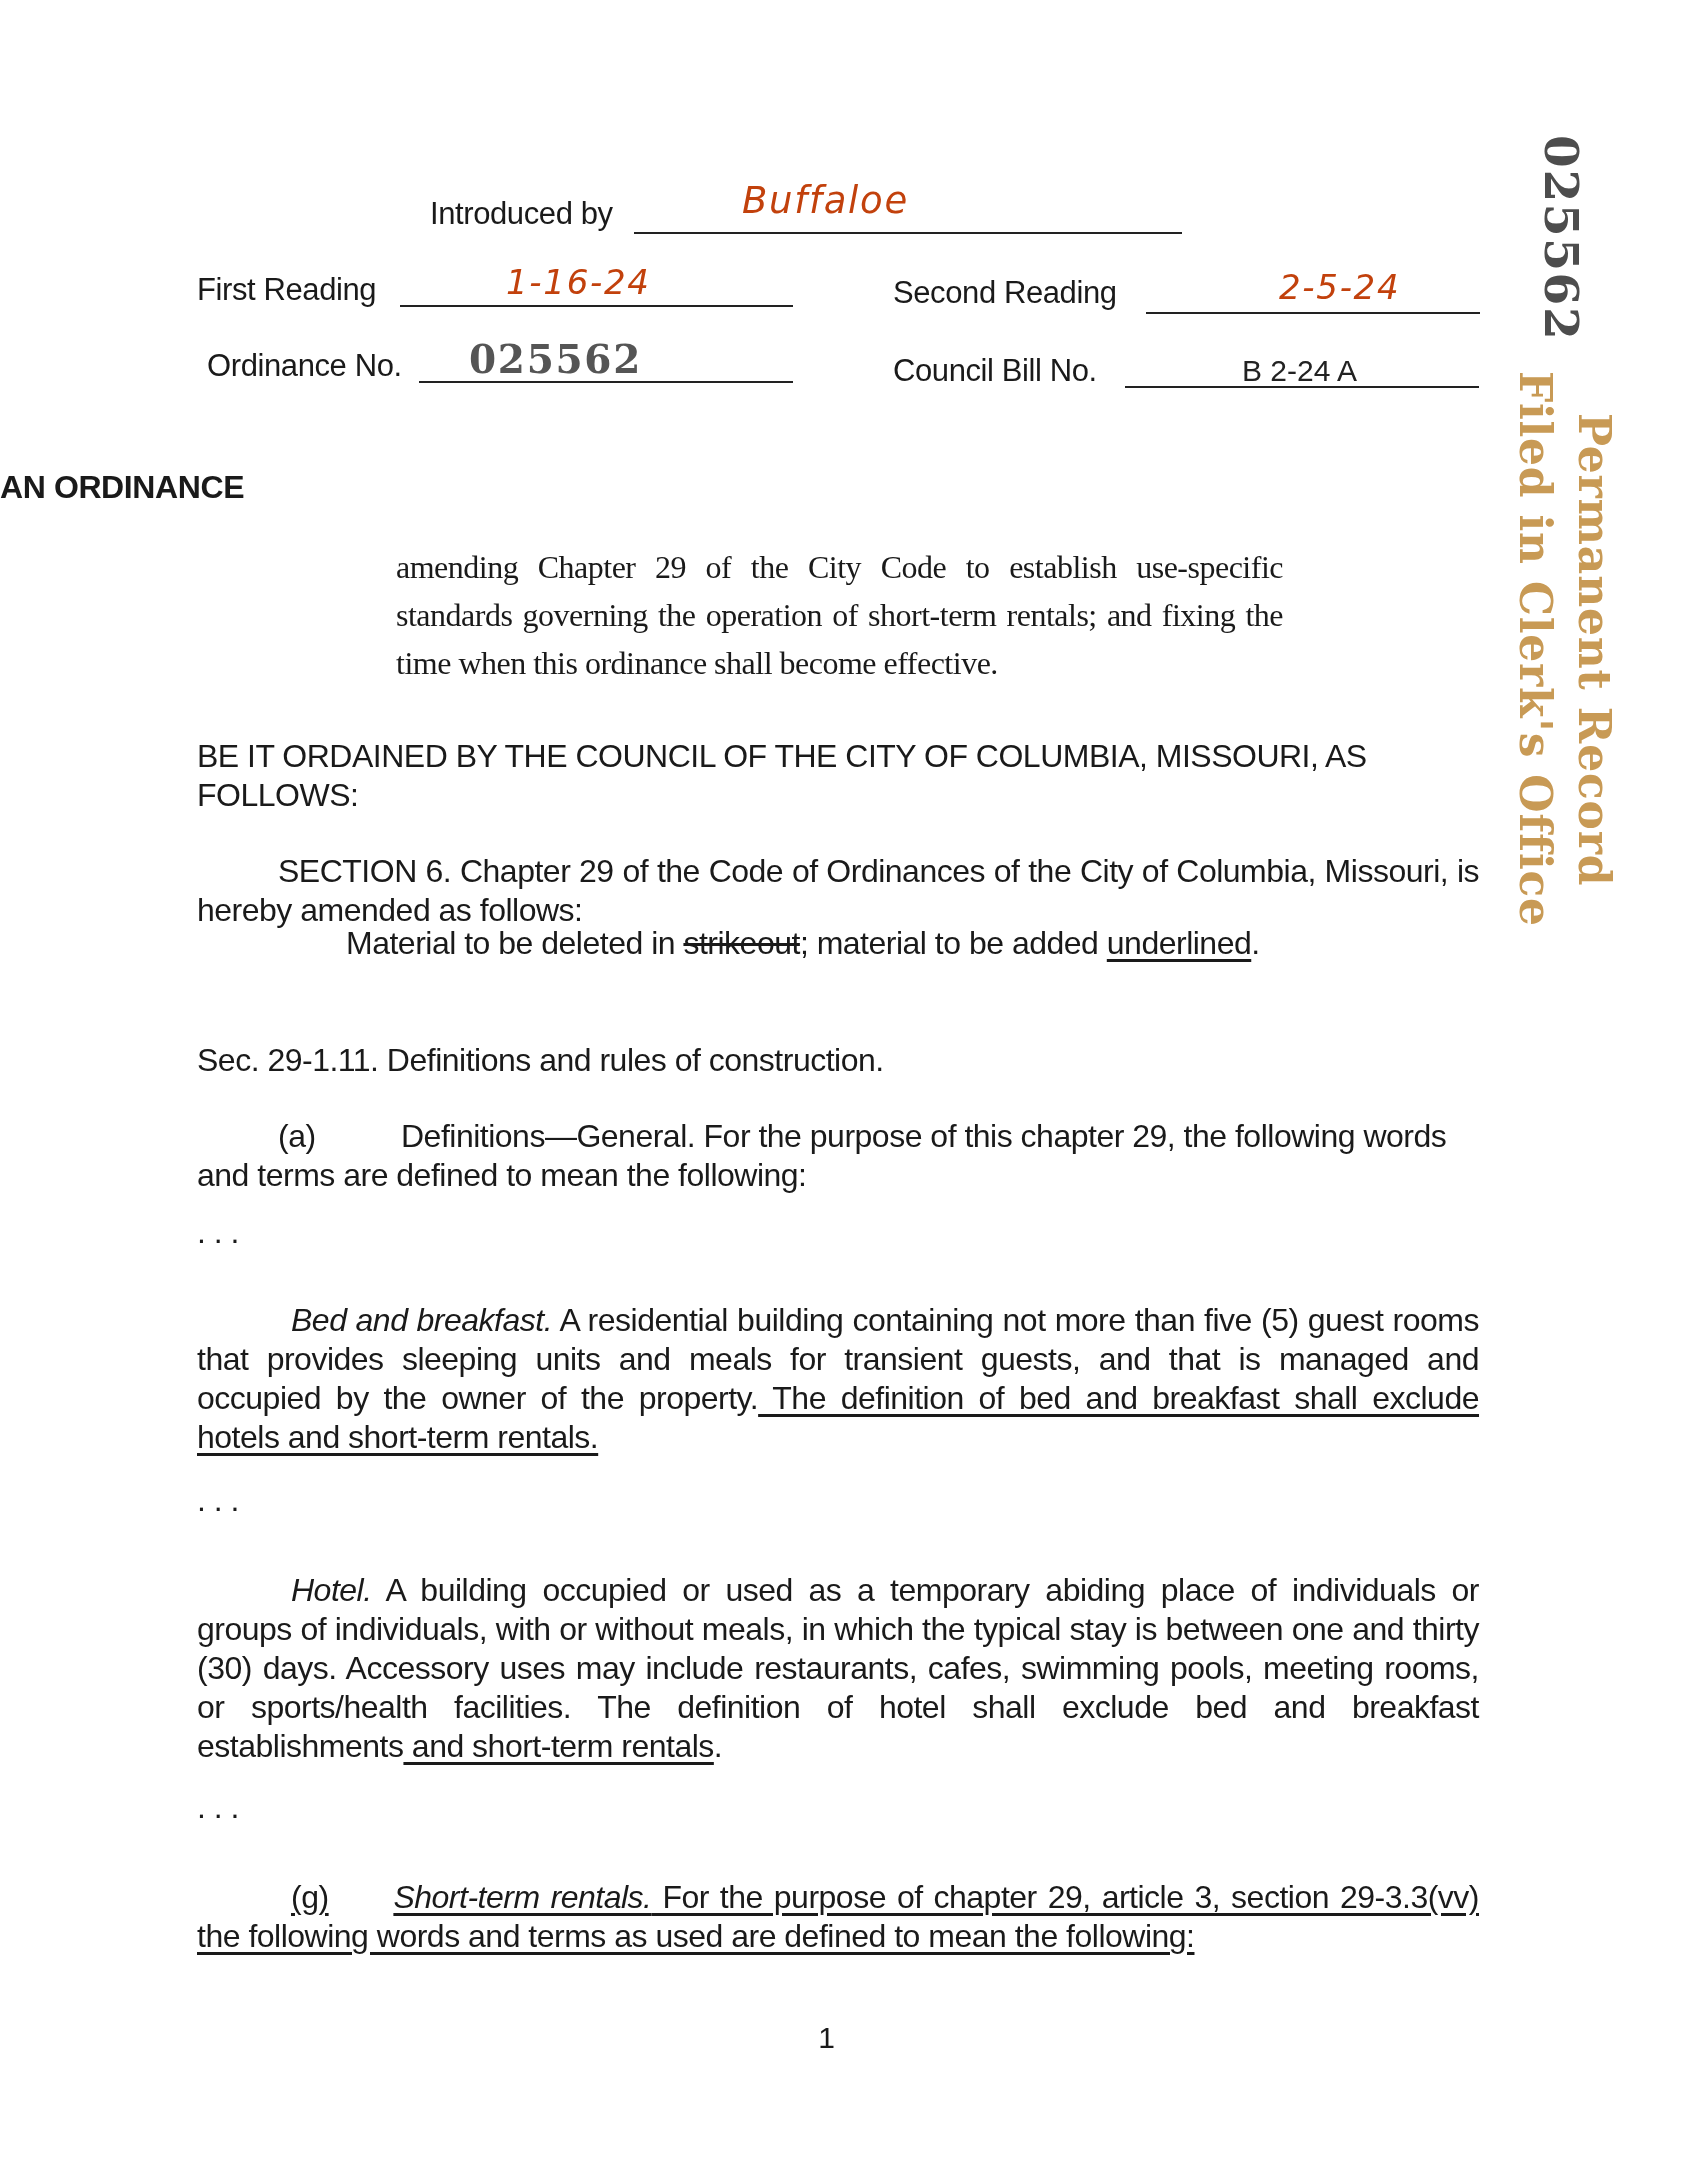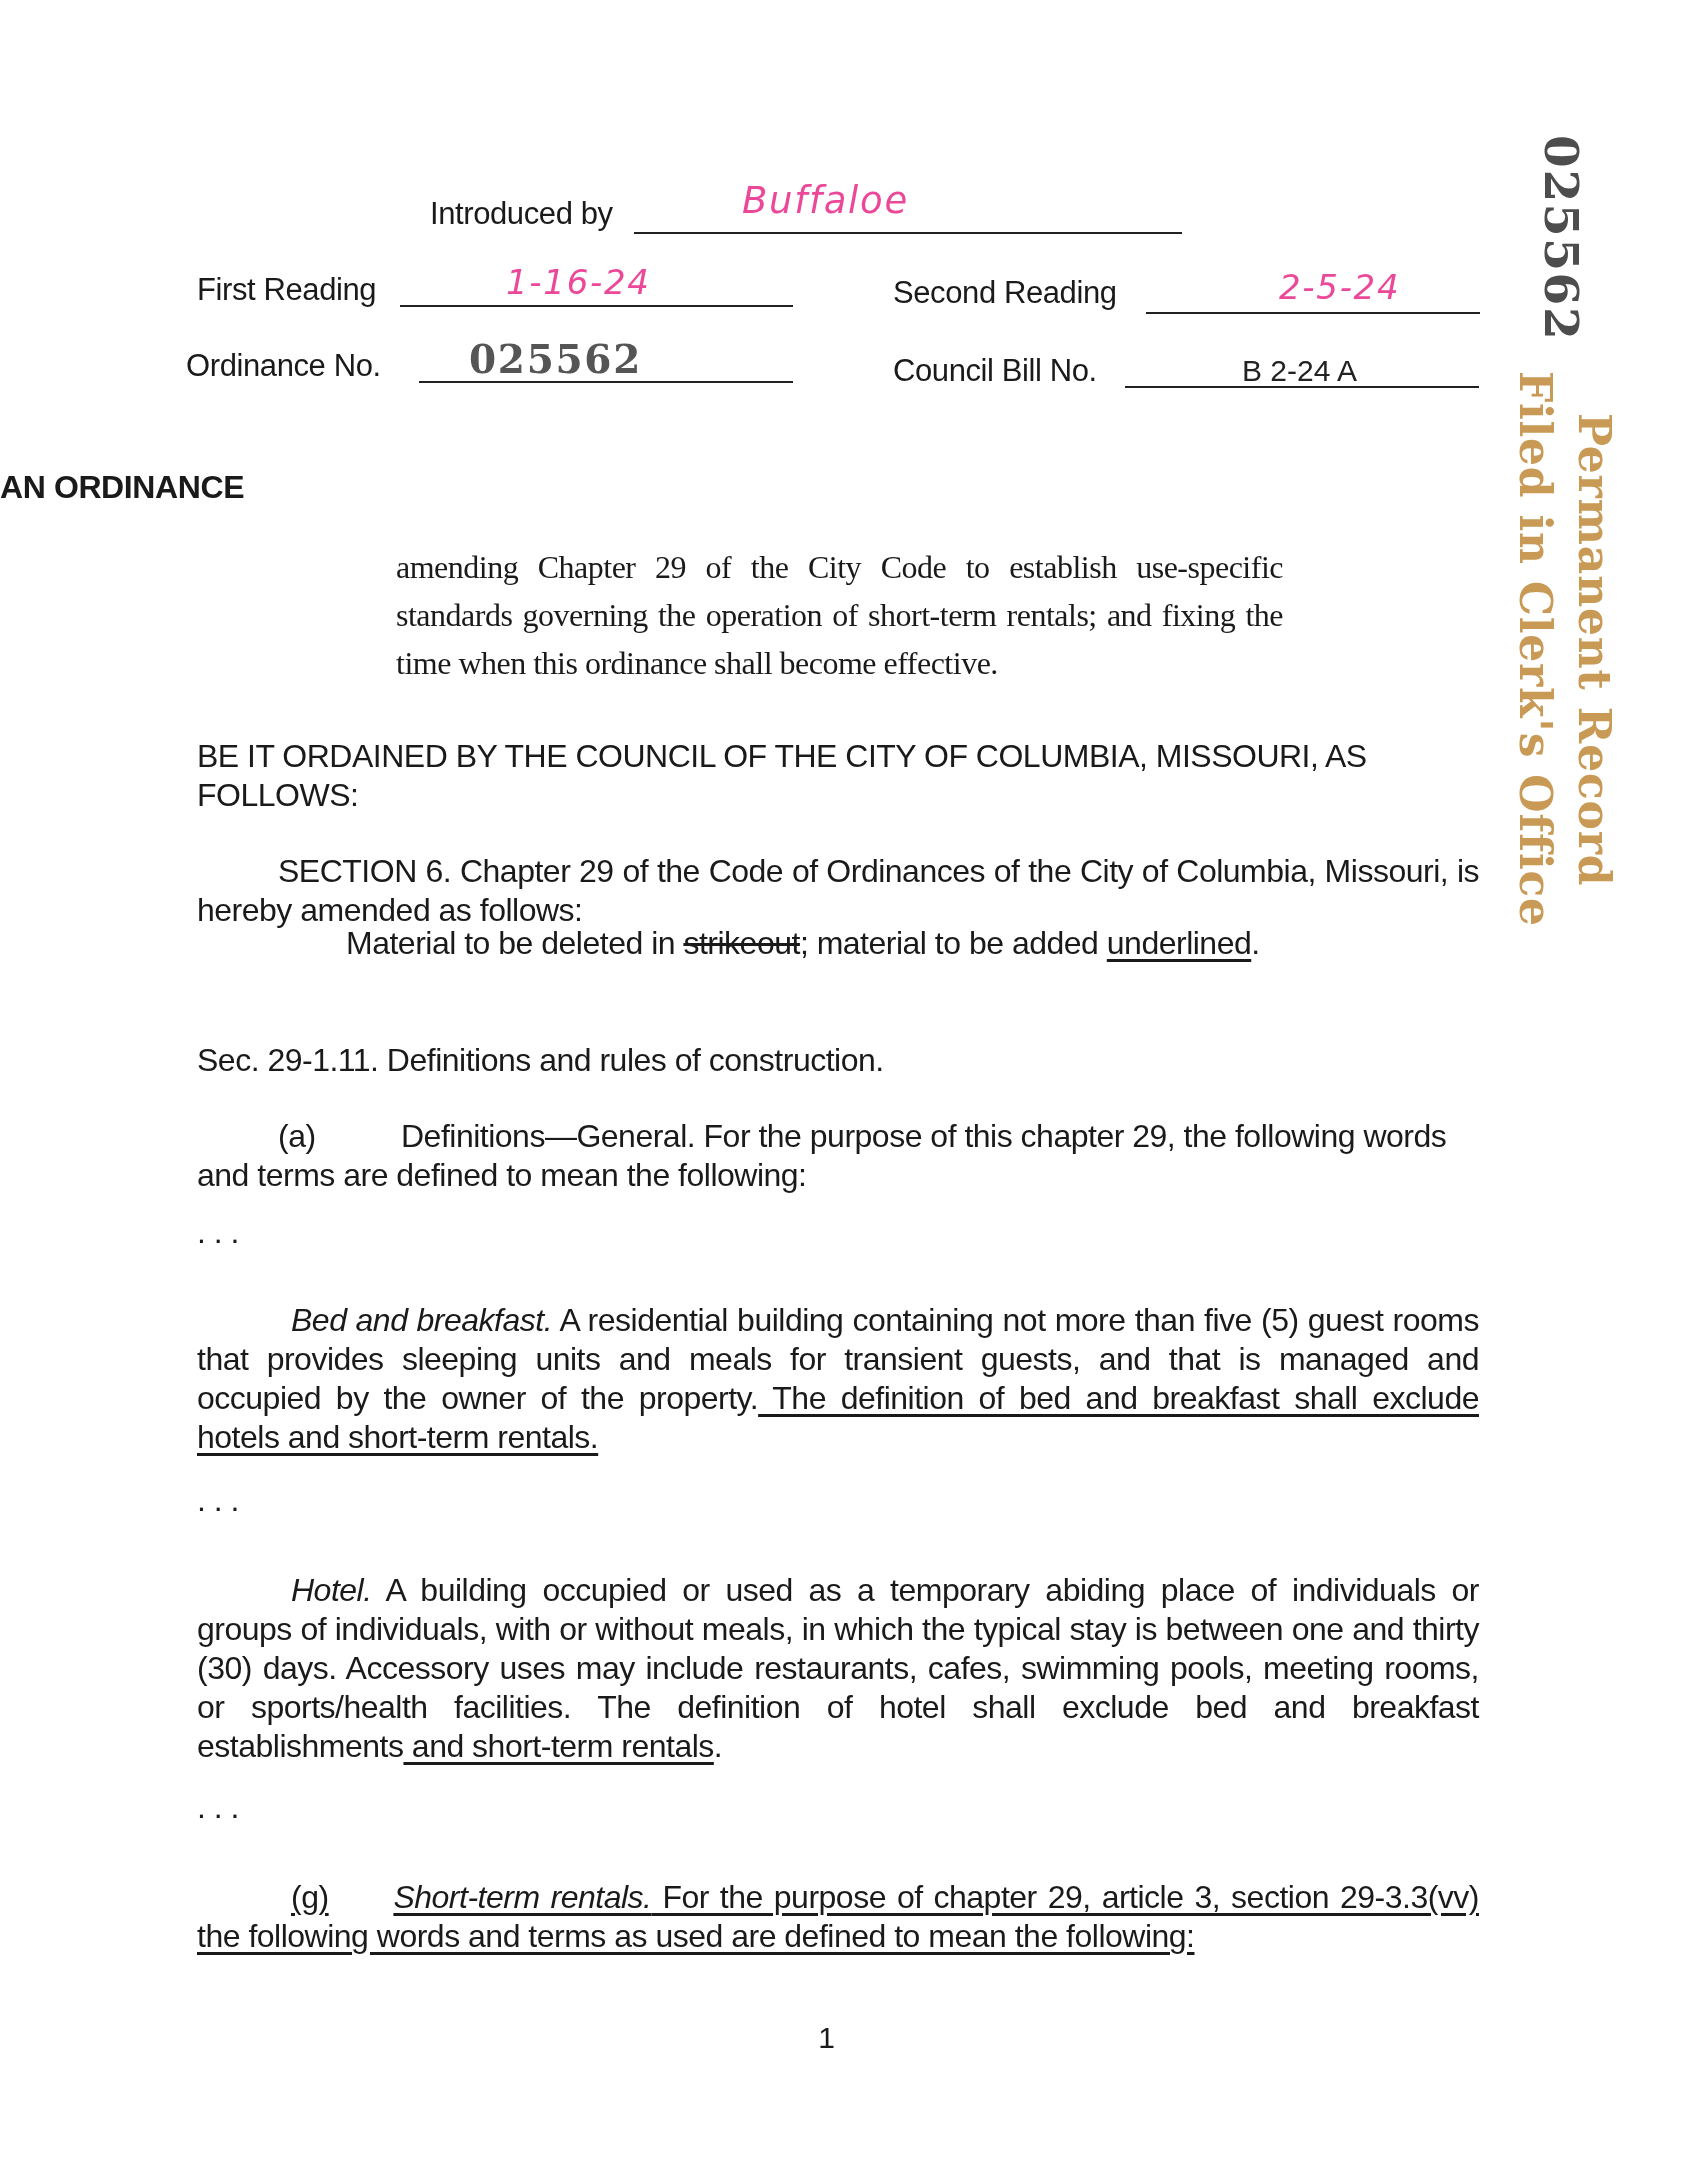--- a/index.html
+++ b/index.html
@@ -4,21 +4,21 @@
   <style>
     html, body { margin: 0; padding: 0; background: #ffffff; }
     body {
       width: 1687px; height: 2183px; position: relative; overflow: hidden;
       font-family: "Liberation Sans", sans-serif; color: #1a1a1a;
     }
     .abs { position: absolute; }
     .label { font-size: 31px; letter-spacing: -0.4px; }
     .line { position: absolute; border-bottom: 2.5px solid #222; }
     .hand {
-      font-family: "DejaVu Sans", sans-serif; font-weight: 200; color: #ec4899;
+      font-family: "DejaVu Sans", sans-serif; font-weight: 200; color: #c2410c;
       font-size: 37px; letter-spacing: 1.7px; font-style: italic;
     }
     .stampnum {
       font-family: "DejaVu Serif", serif; font-weight: bold; color: #555;
       font-size: 42px; letter-spacing: 1.7px;
     }
     .typed { font-size: 30px; color: #222; }
     .title { font-weight: bold; font-size: 32px; letter-spacing: -0.4px; }
     .body-text { font-size: 32px; line-height: 39px; letter-spacing: -0.5px; }
     .justify { text-align: justify; text-align-last: left; }
@@ -38,21 +38,21 @@
 <div class="abs hand" style="left:742px;top:179px;">Buffaloe</div>
 
 <div class="abs label" style="left:197px;top:272px;">First Reading</div>
 <div class="line" style="left:400px;top:305px;width:393px;"></div>
 <div class="abs hand" style="left:506px;top:262px;font-size:34px;">1-16-24</div>
 
 <div class="abs label" style="left:893px;top:275px;">Second Reading</div>
 <div class="line" style="left:1146px;top:312px;width:334px;"></div>
 <div class="abs hand" style="left:1279px;top:267px;font-size:34px;">2-5-24</div>
 
-<div class="abs label" style="left:186px;top:348px;">Ordinance No.</div>
+<div class="abs label" style="left:207px;top:348px;">Ordinance No.</div>
 <div class="line" style="left:419px;top:381px;width:374px;"></div>
 <div class="abs stampnum" style="left:469px;top:336px;font-size:39px;">025562</div>
 
 <div class="abs label" style="left:893px;top:353px;">Council Bill No.</div>
 <div class="line" style="left:1125px;top:386px;width:354px;"></div>
 <div class="abs typed" style="left:1242px;top:354px;">B 2-24 A</div>
 
 <div class="vert-stamp" style="left:1534px;top:135px;font-size:47px;color:#4d4d4d;letter-spacing:1.7px;">025562</div>
 <div class="vert-stamp" style="left:1569px;top:413px;font-size:44px;color:#c89a55;letter-spacing:0.8px;">Permanent Record</div>
 <div class="vert-stamp" style="left:1510px;top:371px;font-size:44px;color:#c89a55;letter-spacing:0.8px;">Filed in Clerk's Office</div>

